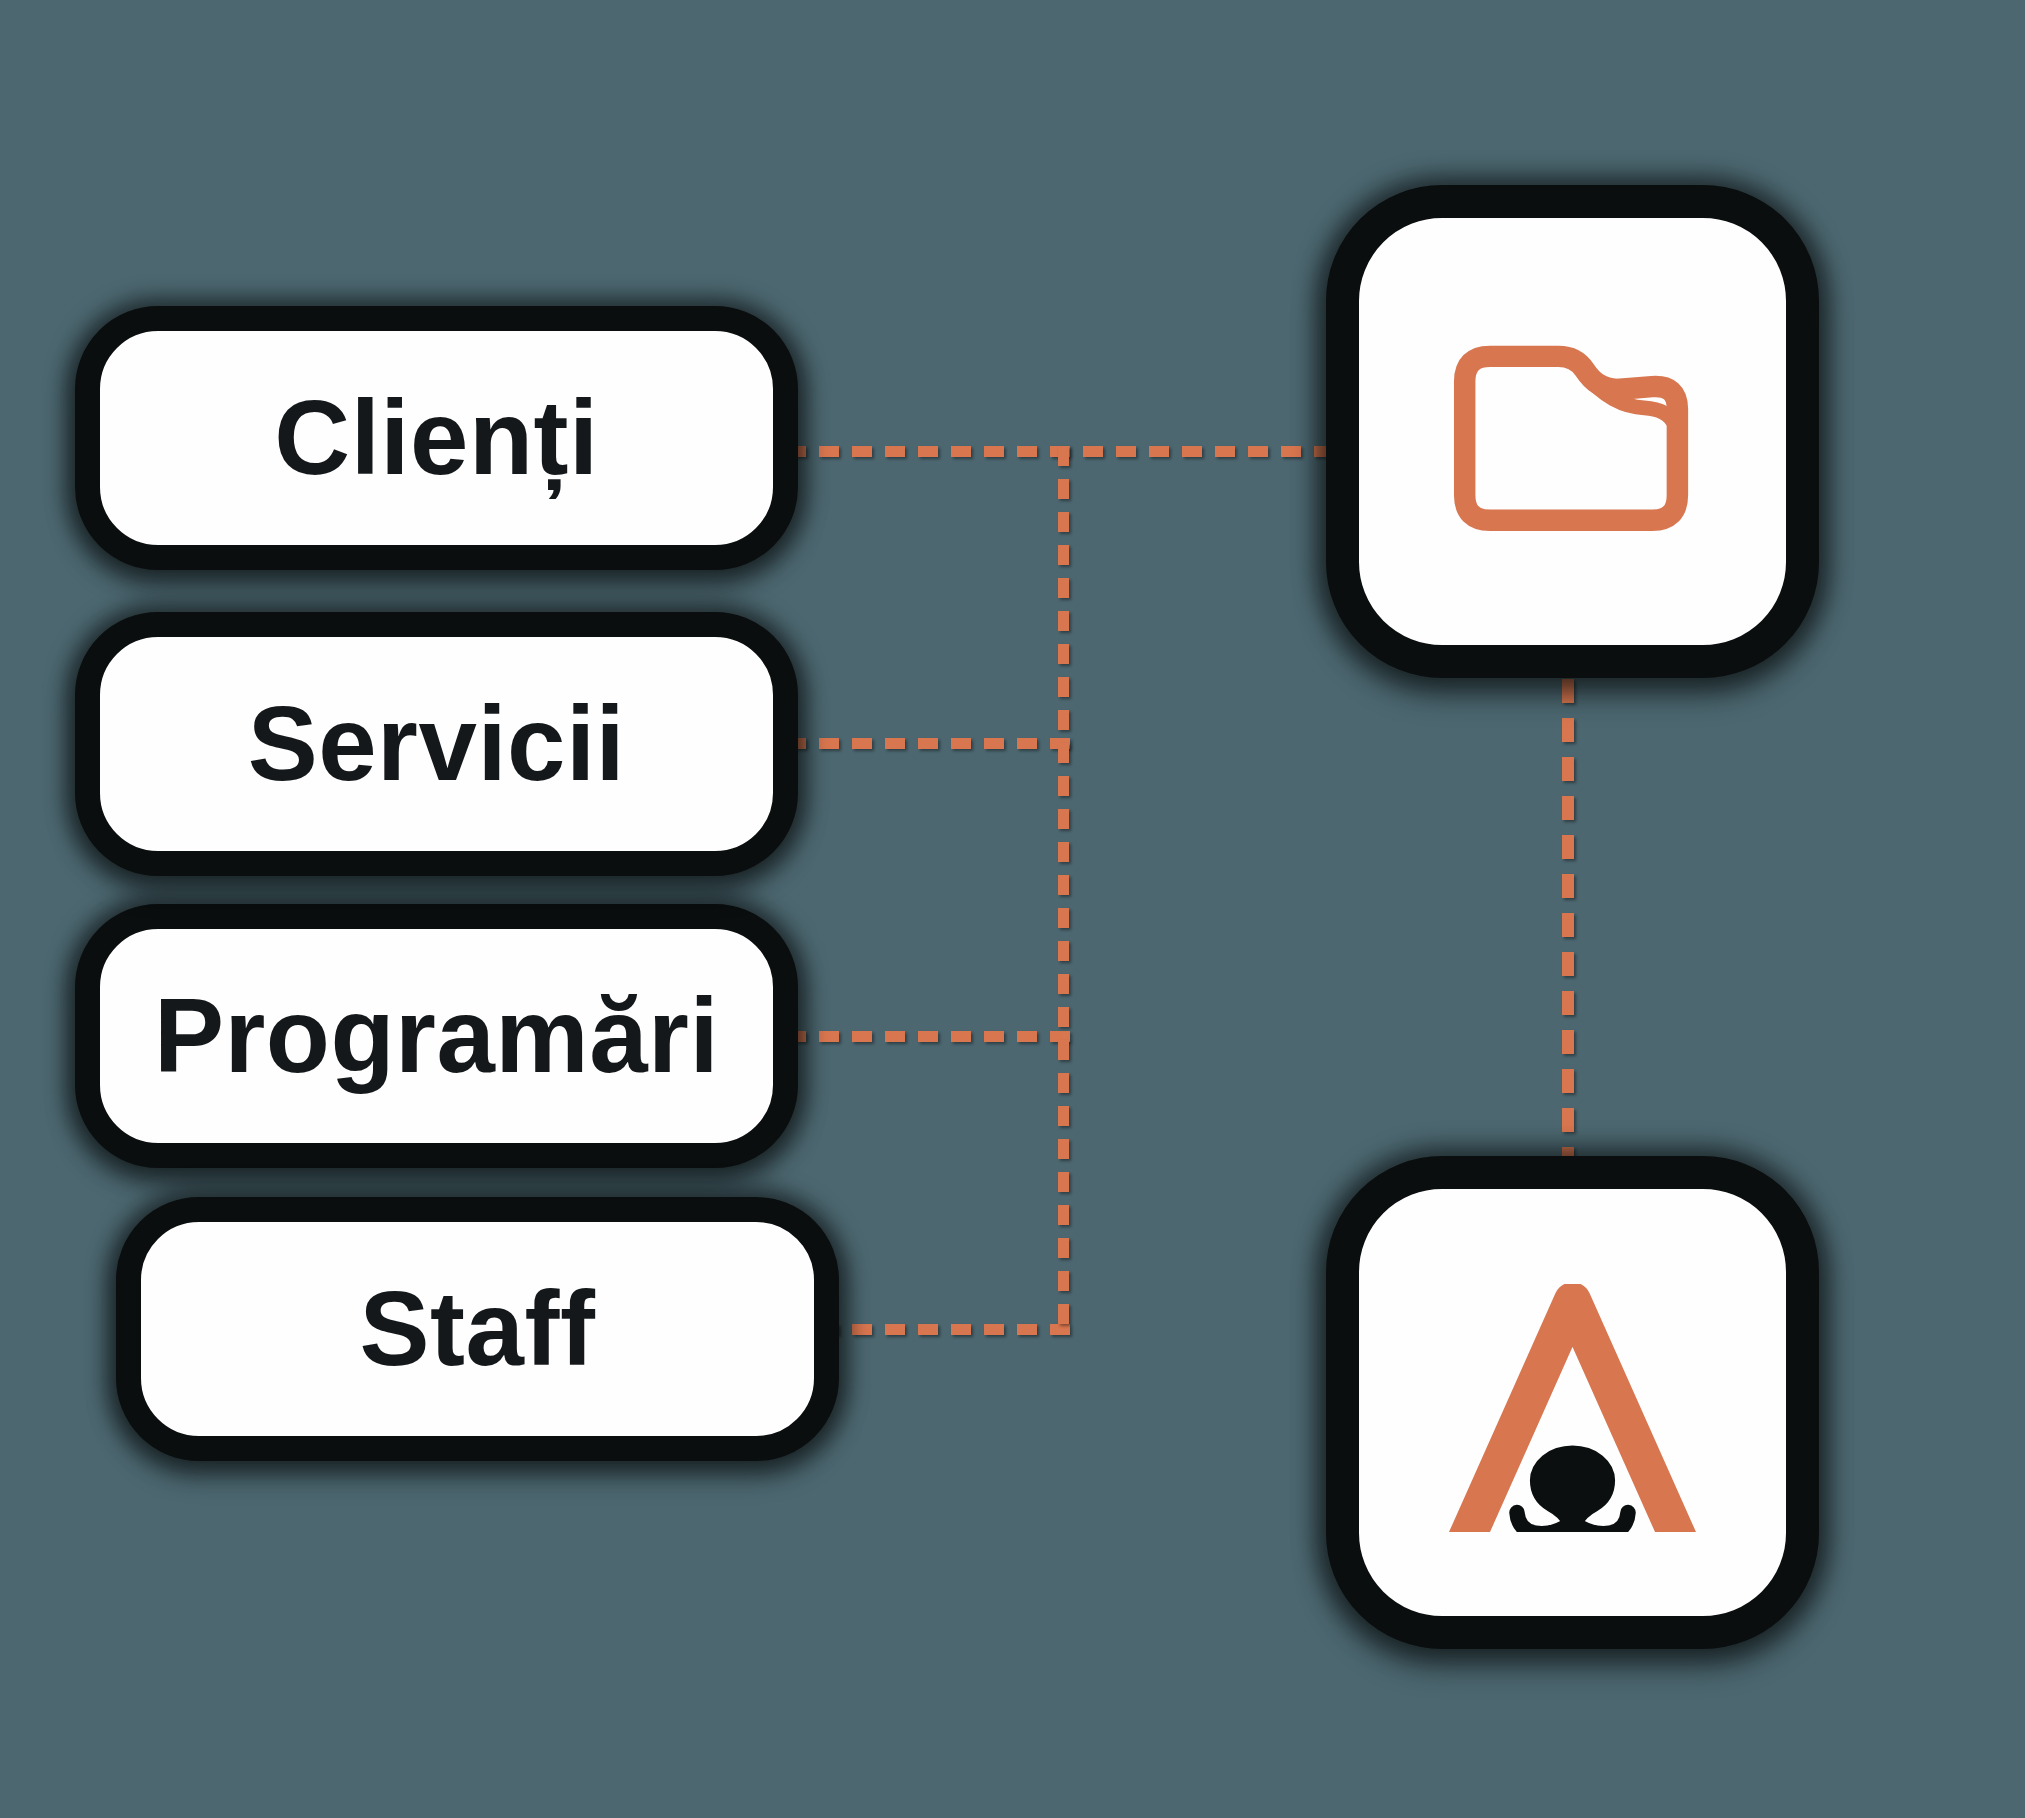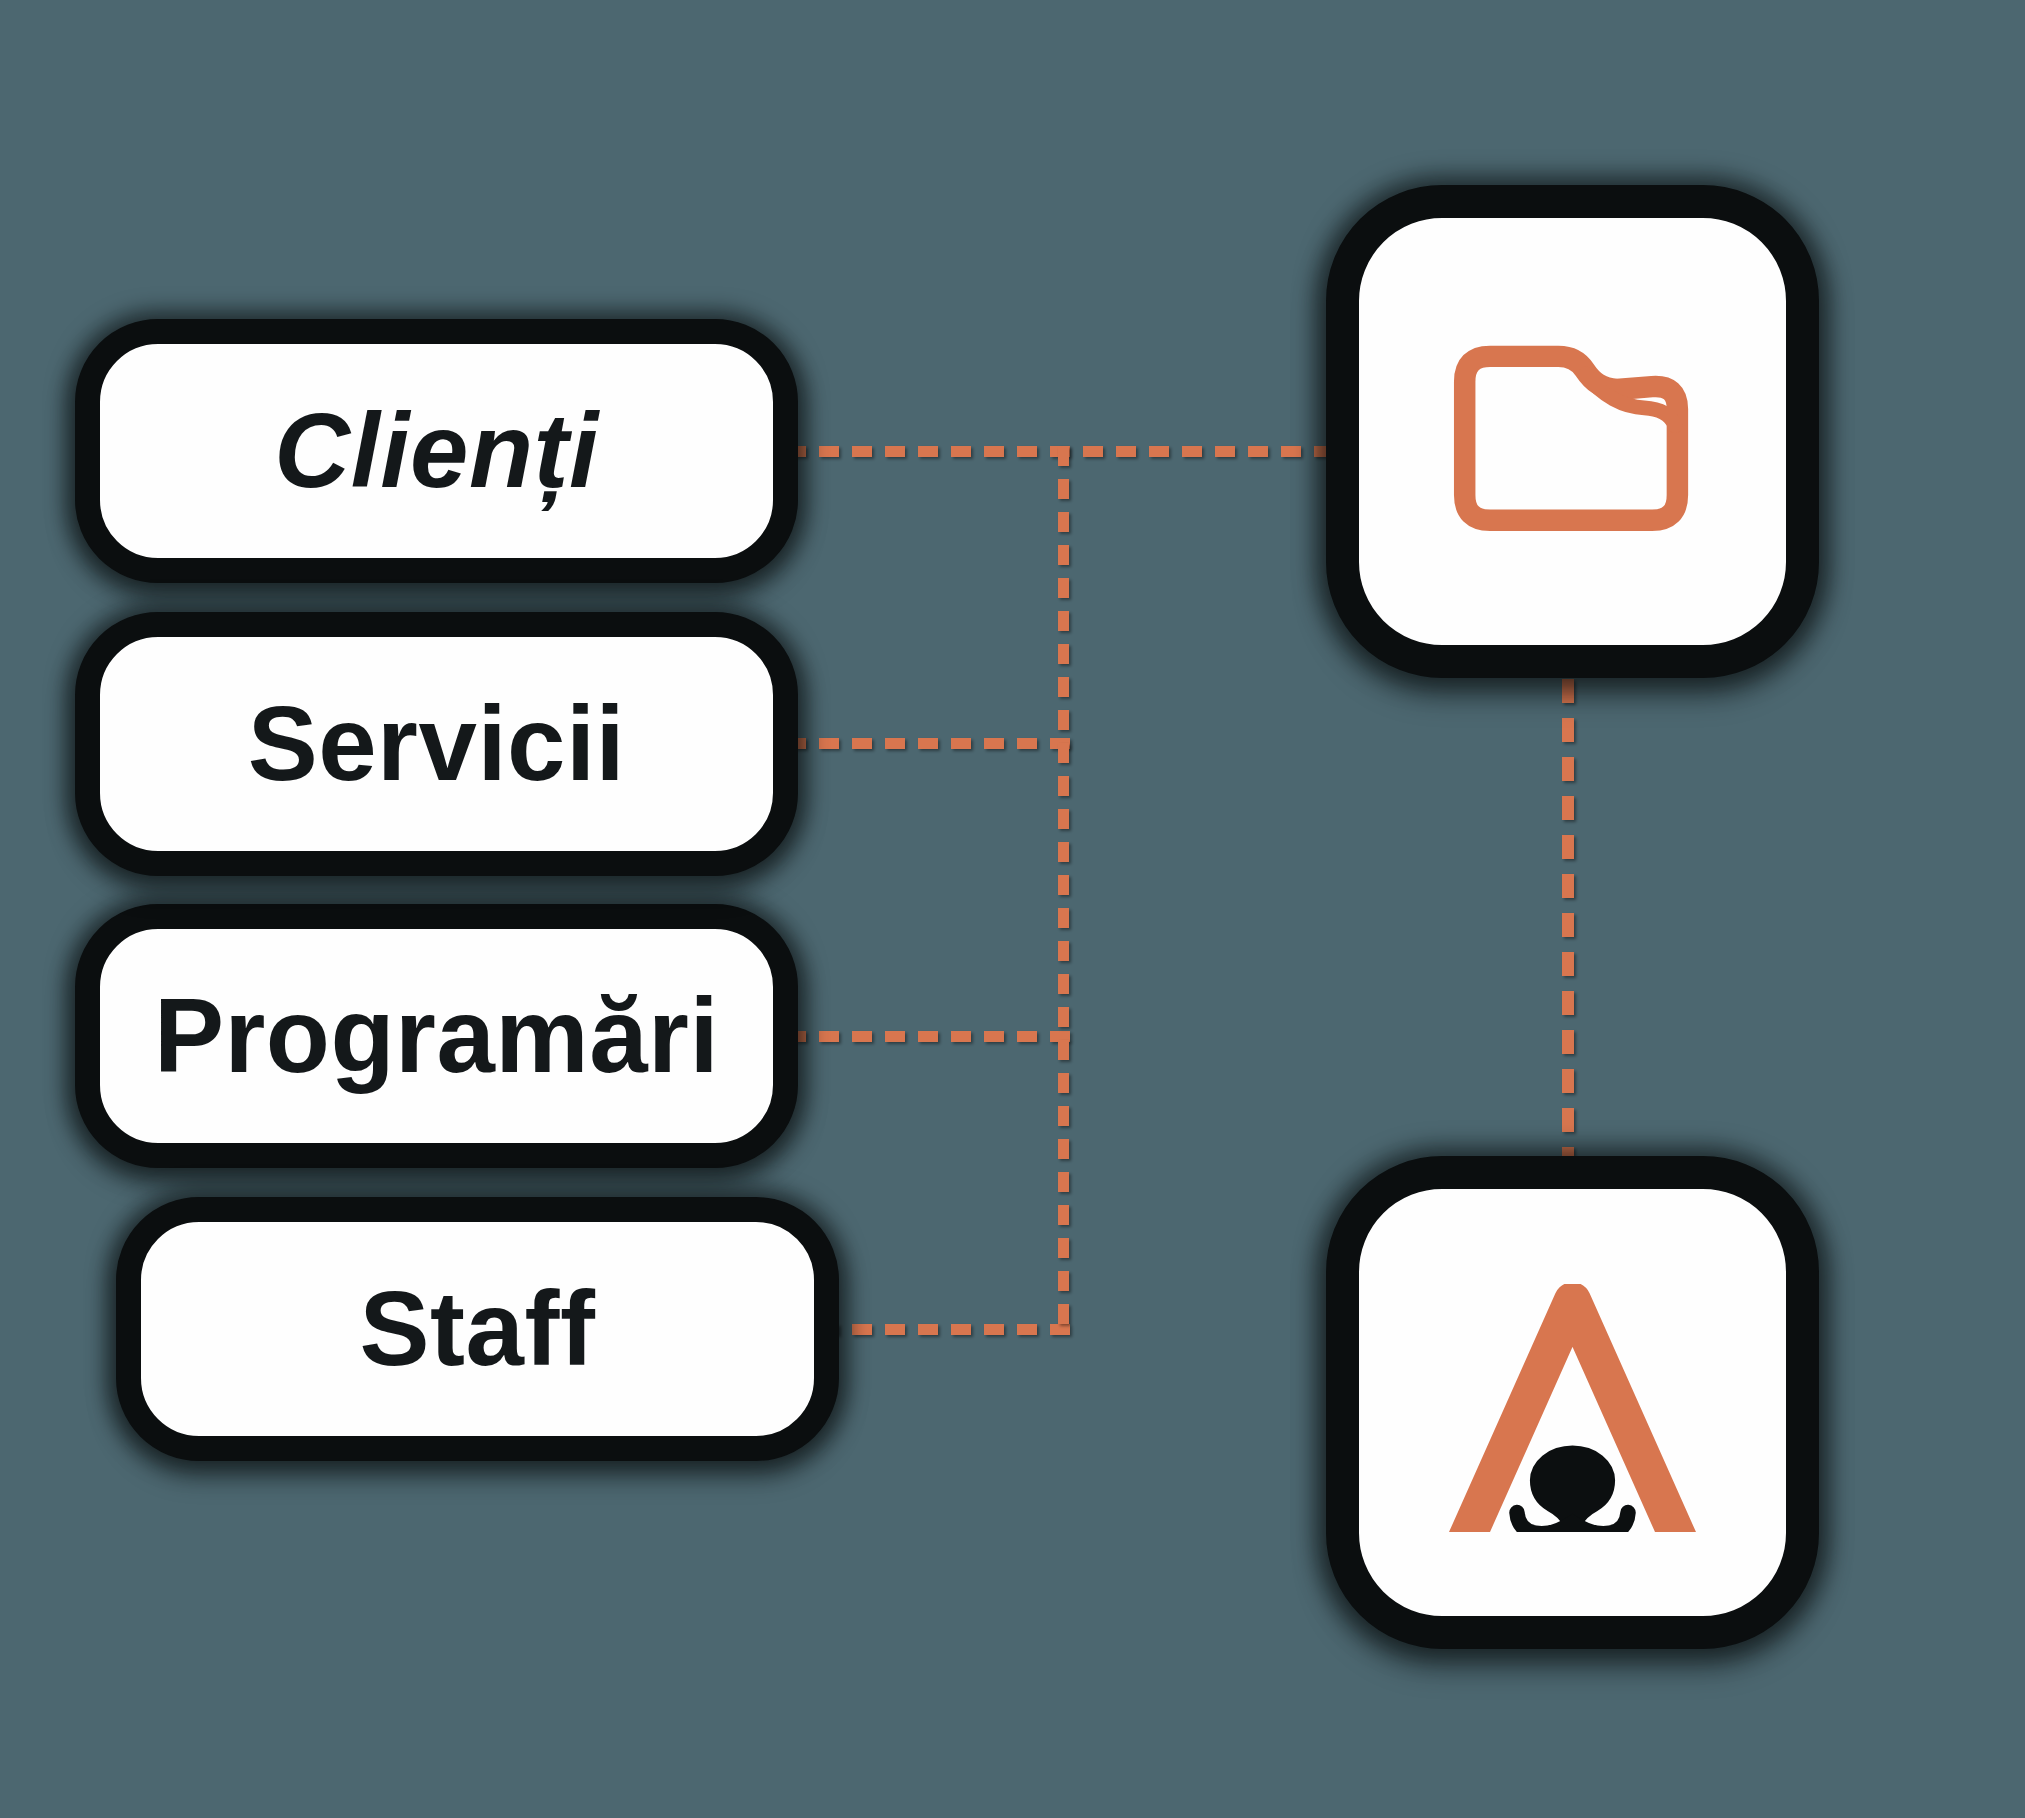--- a/index.html
+++ b/index.html
@@ -27,21 +27,21 @@
     width: 723px;
     height: 264px;
     background: var(--panel);
     border: 25px solid var(--outline);
     border-radius: 83px;
     box-shadow: 0 0 20px 8.4px rgba(5,9,10,0.55), 0 13.7px 25px 3.2px rgba(5,9,10,0.35);
     display: flex;
     align-items: center;
     justify-content: center;
   }
-  .pill-1 { top: 319px; font-style: italic; }
+  .pill-1 { top: 306px; }
   .pill-2 { top: 612px; }
   .pill-3 { top: 904px; }
   .pill-4 { top: 1197px; margin-left: 41px; }
   .pill-label {
     font-size: 105px;
     font-weight: 700;
     color: var(--text);
     letter-spacing: 0.5px;
     white-space: nowrap;
   }

